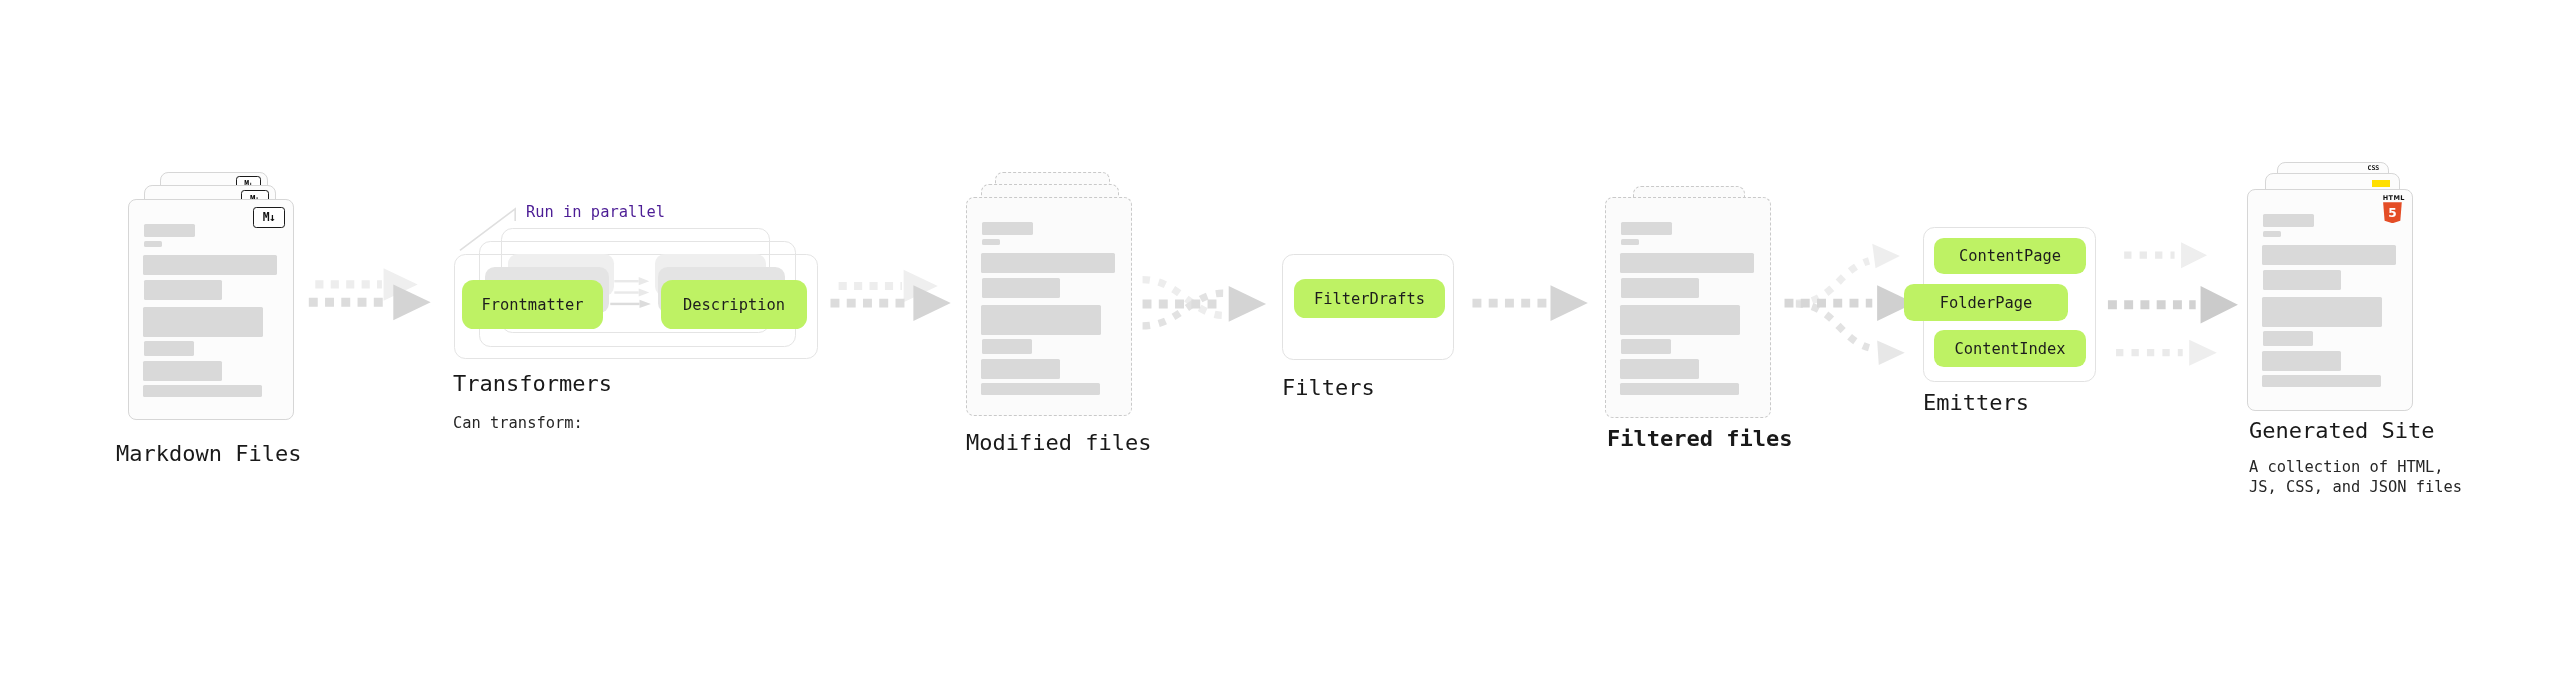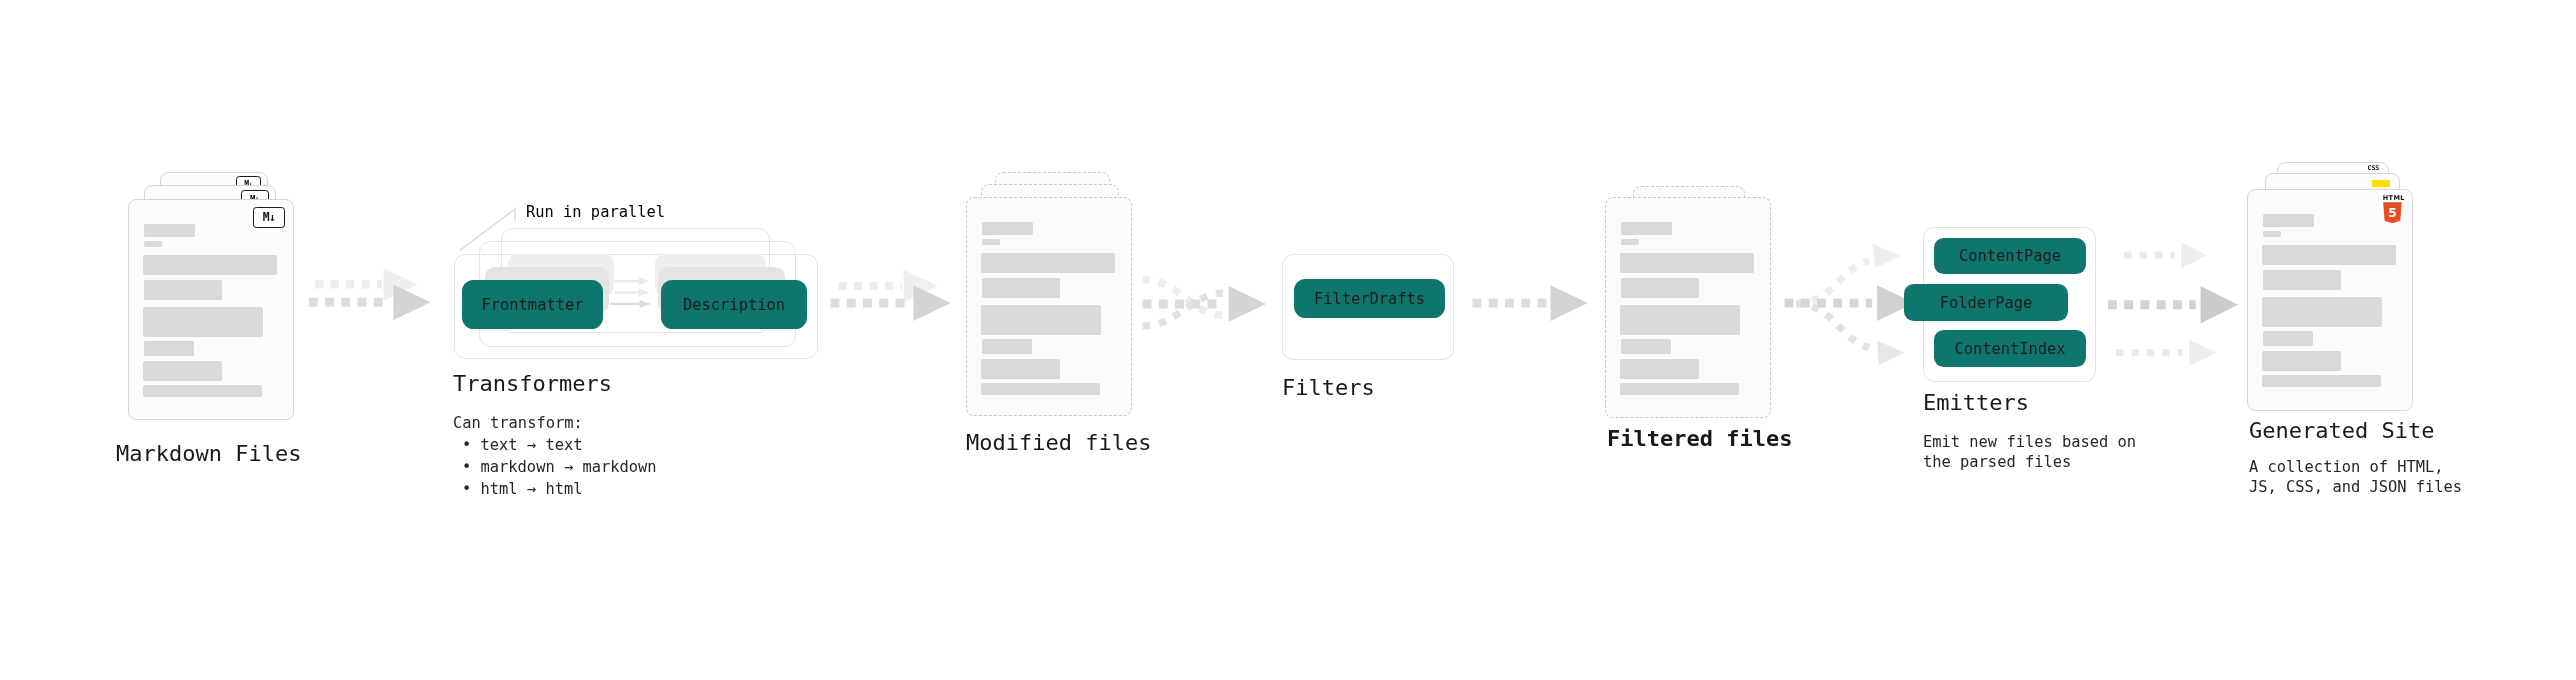--- a/index.html
+++ b/index.html
@@ -30,28 +30,28 @@
   
   .md-back{left:160px;top:172px;width:108px;height:50px;}
   .md-mid{left:144px;top:185px;width:132px;height:59px;}
   .md-front{left:128px;top:199px;width:166px;height:221px;}
 
   
   .tf-layer{position:absolute;border:1.6px solid #e4e4e4;border-radius:11.4px;box-sizing:border-box;}
   .tf-l3{left:501px;top:228px;width:269px;height:105px;}
   .tf-l2{left:479px;top:241px;width:317px;height:106px;}
   .tf-l1{left:454px;top:254px;width:364px;height:105px;}
-  .annot{position:absolute;left:526px;top:203px;font-size:15.4px;color:#000000;white-space:nowrap;}
+  .annot{position:absolute;left:526px;top:203px;font-size:15.4px;color:#4c1d95;white-space:nowrap;}
   .ghost{position:absolute;border-radius:9.8px;}
   .g1{background:#e4e4e4;} .g2{background:#efefef;}
   .fm-g2{left:508px;top:254px;width:106px;height:42px;}
   .fm-g1{left:485px;top:267px;width:124px;height:46px;}
   .de-g2{left:655px;top:254px;width:111px;height:42px;}
   .de-g1{left:658px;top:267px;width:127px;height:46px;}
-  .btn{position:absolute;background:#0f766e;border-radius:11.4px;display:flex;align-items:center;justify-content:center;
+  .btn{position:absolute;background:#bef264;border-radius:11.4px;display:flex;align-items:center;justify-content:center;
        font-size:15.4px;color:#1d1d1d;box-sizing:border-box;white-space:nowrap;}
   .fm-btn{left:462px;top:280px;width:141px;height:49px;}
   .de-btn{left:661px;top:280px;width:146px;height:49px;}
 
   
   .mo-back{left:995px;top:172px;width:115px;height:50px;}
   .mo-mid{left:981px;top:184px;width:138px;height:59px;}
   .mo-front{left:966px;top:197px;width:166px;height:219px;}
 
   
@@ -205,25 +205,20 @@
   <div class="tf-layer tf-l2"></div>
   <div class="tf-layer tf-l1"></div>
   <div class="ghost g2 fm-g2"></div>
   <div class="ghost g1 fm-g1"></div>
   <div class="btn fm-btn">Frontmatter</div>
   <div class="ghost g2 de-g2"></div>
   <div class="ghost g1 de-g1"></div>
   <div class="btn de-btn">Description</div>
   <div class="title tf-title">Transformers</div>
   <div class="desc tf-desc">Can transform:</div>
-  <div class="desc tf-bullets">
-    <div>• text → text</div>
-    <div>• markdown → markdown</div>
-    <div>• html → html</div>
-  </div>
 
   <div class="card dashed mo-back"></div>
   <div class="card dashed mo-mid"></div>
   <div class="card dashed mo-front">
     <div class="bar bar1"></div>
     <div class="bar bar2"></div>
     <div class="bar bar3"></div>
     <div class="bar bar4"></div>
     <div class="bar bar5"></div>
     <div class="bar bar6"></div>
@@ -247,24 +242,20 @@
     <div class="bar bar7"></div>
     <div class="bar bar8"></div>
   </div>
   <div class="title fd-label">Filtered files</div>
 
   <div class="panel em-box"></div>
   <div class="btn em-btn em-b1">ContentPage</div>
   <div class="btn em-btn em-b2">FolderPage</div>
   <div class="btn em-btn em-b3">ContentIndex</div>
   <div class="title em-title">Emitters</div>
-  <div class="desc em-desc">
-    <div>Emit new files based on</div>
-    <div>the parsed files</div>
-  </div>
 
   <div class="card gs-back">
     <div class="css-badge">
       <div class="css-txt">CSS</div>
       <div class="css-bar"></div>
     </div>
   </div>
   <div class="card gs-mid">
     <div class="js-badge"></div>
   </div>

